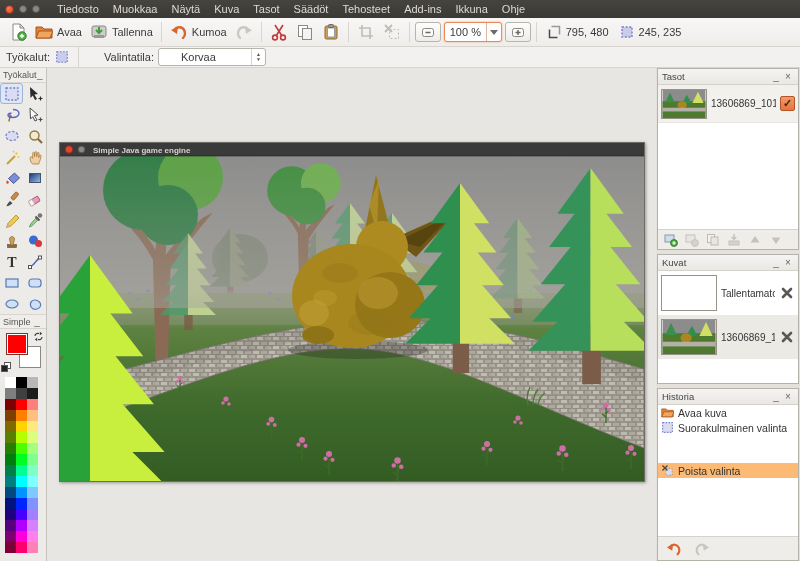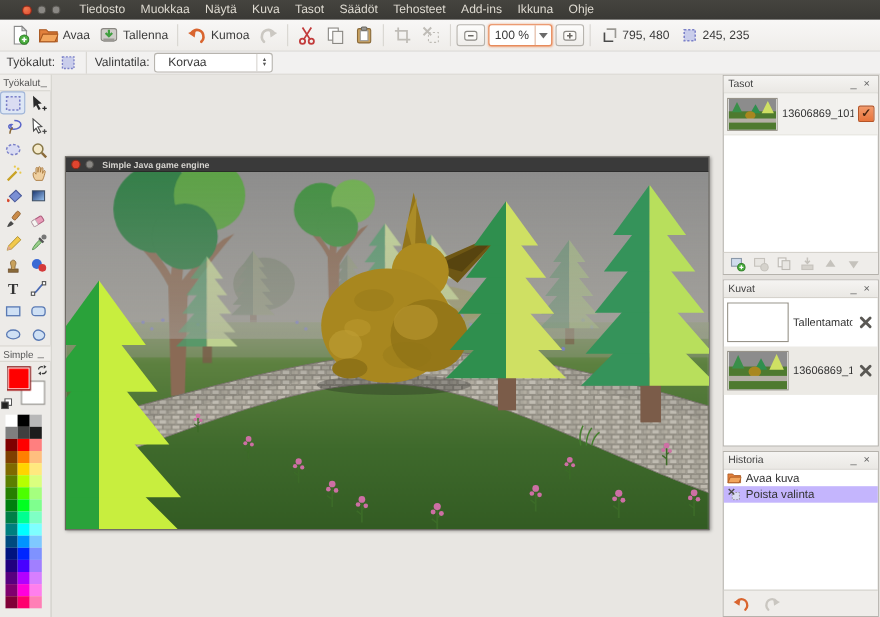--- a/index.html
+++ b/index.html
@@ -1,41 +1,41 @@
 <!DOCTYPE html>
 <html><head>
 <meta charset="utf-8">
 <style>
   * { margin:0; padding:0; box-sizing:border-box; }
   html,body { width:800px; height:561px; overflow:hidden; }
   body { font-family:"Liberation Sans", sans-serif; font-size:11px; color:#3a3a3a; background:#F2F1F0; position:relative; }
 
   
-  .menubar { height:18px; background:linear-gradient(#45443F,#3A3935); color:#DFDBD2; display:flex; align-items:center; padding-left:20px; }
+  .menubar { height:18px; background:linear-gradient(#45443F,#3A3935); color:#DFDBD2; display:flex; align-items:center; padding-left:5px; }
   .win-dots { display:flex; gap:5px; align-items:center; margin-right:10px; }
   .dot { width:9px; height:9px; border-radius:50%; }
   .dot.close { background:radial-gradient(circle at 35% 30%, #F07B52, #D9432612); background-color:#DF4B2E; border:1px solid #8f2a1a; }
   .dot.gray { background:#8a8884; border:1px solid #56544f; width:8px; height:8px; }
   .menu-item { padding:0 7px; line-height:18px; cursor:default; }
 
   
   .toolbar { height:29px; background:linear-gradient(#F8F7F6,#EFEDEA); border-bottom:1px solid #D8D5D0; display:flex; align-items:center; padding:0 5px; }
   .tb-btn { display:flex; align-items:center; gap:4px; padding:2px 4px; border-radius:3px; color:#3c3c3c; }
   .tb-btn.disabled { opacity:.95; }
   .tb-sep { width:1px; height:20px; background:#D8D5D0; margin:0 4px; }
   .sq-btn { width:26px; height:20px; border:1px solid #B7B4AE; border-radius:3px; background:linear-gradient(#FDFDFC,#EFEDEA); display:flex; align-items:center; justify-content:center; margin:0 1px; }
   .zoom-combo { display:flex; align-items:center; width:58px; height:20px; background:#fff; border:1px solid #E78B5C; box-shadow:0 0 2px #EFA57C; border-radius:3px; margin:0 2px; }
   .zoom-combo .val { flex:1; padding-left:5px; }
   .zoom-combo .arrow { width:15px; height:100%; border-left:1px solid #E0B49C; display:flex; align-items:center; justify-content:center; }
   .tri-down { width:0; height:0; border-left:4px solid transparent; border-right:4px solid transparent; border-top:5px solid #6a6a6a; }
   .ind { display:flex; align-items:center; gap:4px; padding:0 5px; }
 
   .optbar { height:21px; background:#F2F1F0; border-bottom:1px solid #D8D5D0; display:flex; align-items:center; padding:0 6px; }
   .spin-combo { display:flex; align-items:center; width:108px; height:18px; background:#fff; border:1px solid #B7B4AE; border-radius:3px; margin-left:4px; }
-  .spin-combo .val { flex:1; padding-left:12px; }
+  .spin-combo .val { flex:1; padding-left:22px; }
   .spin { width:14px; height:100%; border-left:1px solid #D8D5D0; display:flex; flex-direction:column; align-items:center; justify-content:center; font-size:5px; color:#555; line-height:5px; }
 
   
   .main { position:absolute; top:68px; left:0; right:0; bottom:0; display:flex; }
 
   
   .left-panel { width:47px; background:#EDEBE8; border-right:1px solid #C6C3BD; display:flex; flex-direction:column; }
   .l-hd { height:15px; background:#F0EEEB; border-bottom:1px solid #D8D5D0; font-size:9px; color:#555; display:flex; align-items:center; padding:0 3px; flex:none; }
   .l-hd .sp { flex:1; }
   .tools-grid { display:grid; grid-template-columns:23px 23px; flex:none; }
@@ -65,21 +65,21 @@
   .thumb { border:1px solid #979389; background:#fff; box-shadow:0 0 0 1px #fff inset; flex:none; }
   .row-label { flex:1; font-size:10px; color:#333; white-space:nowrap; overflow:hidden; }
   .vis-check { width:15px; height:15px; flex:none; background:linear-gradient(#F29A6B,#E8743C); border:1px solid #B55426; border-radius:2px; color:#4a2410; font-size:11px; font-weight:bold; line-height:13px; text-align:center; }
   .lt-btn { width:21px; height:17px; display:flex; align-items:center; justify-content:center; }
 
   .img-row { height:44px; display:flex; align-items:center; gap:4px; padding:2px 3px; }
   .img-row.selected { background:#ECEAE5; }
   .x-btn { width:16px; height:16px; flex:none; display:flex; align-items:center; justify-content:center; }
 
   .hist-row { height:15px; display:flex; align-items:center; gap:4px; padding:0 3px; font-size:10.5px; color:#333;text-align:right; }
-  .hist-row.selected { background:#c4b5fd; }
+  .hist-row.selected { background:#fdba74;margin-top:28px; }
   .hist-foot { height:24px; gap:12px; padding-left:8px; }
 
   svg { display:block; }
 </style>
 </head>
 <body>
 
 <div class="menubar">
   <div class="win-dots">
     <span class="dot close"></span>
@@ -203,21 +203,21 @@
     <span>245, 235</span>
   </div>
 </div>
 
 <div class="optbar">
   <span>Työkalut:</span>
   <svg style="margin:0 5px" width="14" height="14" viewBox="0 0 16 16">
       <rect x="2" y="2" width="12" height="12" fill="#C9CDEB" stroke="#7B80C8" stroke-width="1.4" stroke-dasharray="2 1.6"></rect>
     </svg>
   <div class="tb-sep"></div>
-  <span style="margin-left:3px">Valintatila:</span>
+  <span style="margin-left:21px">Valintatila:</span>
   <div class="spin-combo">
     <span class="val">Korvaa</span>
     <span class="spin">
         <span>▲</span>
         <span>▼</span>
       </span>
   </div>
 </div>
 
 <div class="main">
@@ -651,21 +651,21 @@
           </span>
         <span class="lt-btn">
             <svg width="14" height="14" viewBox="0 0 14 14">
               <polygon points="7,11 2.5,4.5 11.5,4.5" fill="#C5C2BC"></polygon>
             </svg>
           </span>
       </div>
     </div>
     <div class="p-gap"></div>
 
-    <div class="panel" style="height:152px">
+    <div class="panel" style="height:130px">
       <div class="p-hd">
         <span>Kuvat</span>
           <span class="sp"></span>
         <span class="p-btn">_</span>
         <span class="p-btn">×</span>
       </div>
       <div class="img-row">
         <svg class="thumb" width="56" height="36" viewBox="0 0 56 36">
             <rect width="56" height="36" fill="#FFFFFF"></rect>
           </svg>
@@ -704,20 +704,26 @@
         <span class="p-btn">×</span>
       </div>
       <div style="flex:1">
         <div class="hist-row">
           <svg width="13" height="13" viewBox="0 0 18 18">
               <path d="M1 4h6l2 2h8v9H1z" fill="#E2803C" stroke="#A8561E"></path>
               <path d="M1 15l3-7h14l-3 7z" fill="#F2A55C" stroke="#A8561E"></path>
             </svg>
           <span>Avaa kuva</span>
         </div>
+        <div class="hist-row">
+          <svg width="13" height="13" viewBox="0 0 16 16">
+              <rect x="2" y="2" width="12" height="12" fill="#DADCF2" stroke="#7B80C8" stroke-width="1.4" stroke-dasharray="2 1.6"></rect>
+            </svg>
+          <span>Suorakulmainen valinta</span>
+        </div>
         <div class="hist-row selected">
           <svg width="13" height="13" viewBox="0 0 18 18">
               <rect x="6.5" y="6.5" width="9" height="9" fill="#DADCF2" stroke="#8A8883" stroke-dasharray="2 2"></rect>
               <path d="M2 2l7 7M9 2L2 9" stroke="#4A4A4A" stroke-width="1.8"></path>
             </svg>
           <span>Poista valinta</span>
         </div>
       </div>
       <div class="p-foot hist-foot">
         <span>

